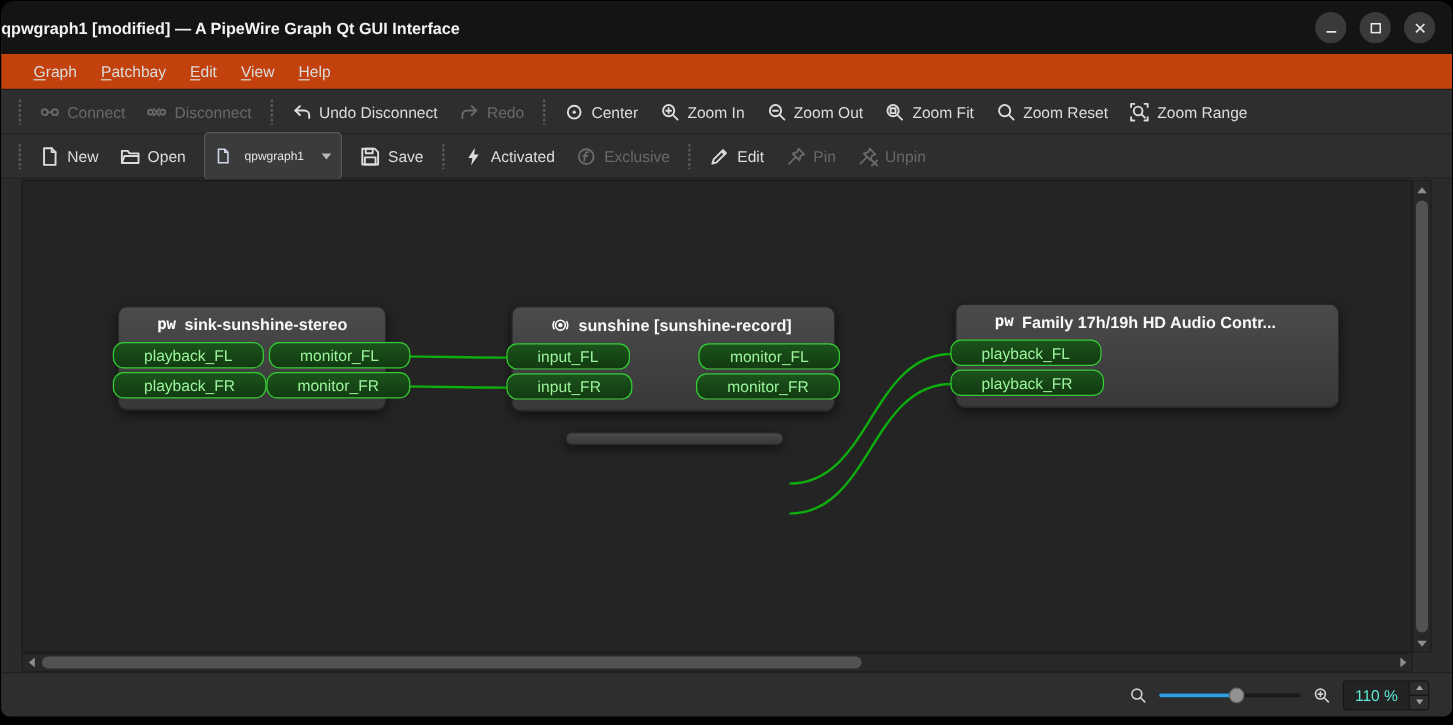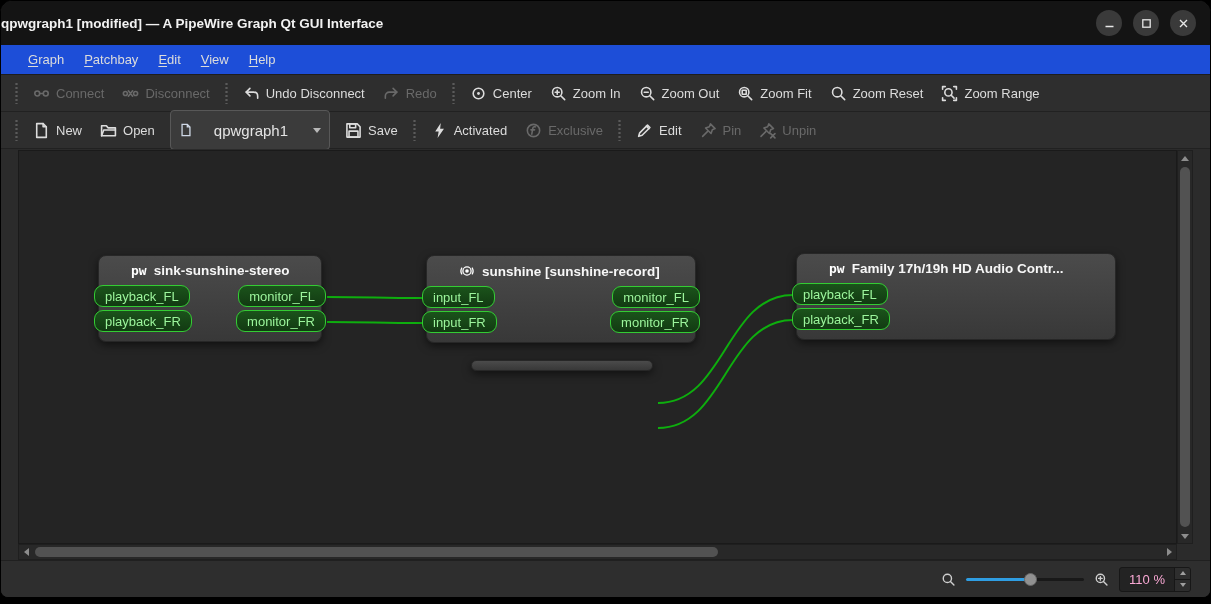--- a/index.html
+++ b/index.html
@@ -11,39 +11,39 @@
   
   .titlebar { height:44px; background:#141414; position:relative; display:flex;
     align-items:center; flex:0 0 auto; }
   .titlebar .title { color:#f2f2f2; font-size:13.5px; font-weight:bold; }
   .win-controls { position:absolute; right:14px; top:9px; display:flex; gap:11px; }
   .wbtn { width:26px; height:26px; border-radius:50%; background:#3a3a3a; display:flex;
     align-items:center; justify-content:center; cursor:default; }
   .wbtn svg { display:block; }
 
   
-  .menubar { height:30px; background:#1d4ed8; border-bottom:1px solid #1d1d1d;
+  .menubar { height:30px; background:#c2410c; border-bottom:1px solid #1d1d1d;
     display:flex; align-items:center; padding-left:17px; flex:0 0 auto; }
   .menu-item { padding:4px 10px; color:#dcdcdc; font-size:13px; border-radius:3px; }
   .menu-item .mn { text-decoration:underline; text-underline-offset:2px; }
 
   
   .toolbar { height:37px; background:#2e2e2e; border-bottom:1px solid #212121;
     display:flex; align-items:center; padding-left:8px; flex:0 0 auto; }
   .handle { width:5px; height:22px; margin:0 5px;
     background-image:radial-gradient(circle,#5b5b5b 1px,rgba(0,0,0,0) 1.3px);
     background-size:5px 4px; background-position:center top; background-repeat:repeat-y; }
   .tbtn { display:flex; align-items:center; gap:6px; padding:5px 9px; border-radius:4px;
     color:#dcdcdc; font-size:13px; white-space:nowrap; }
   .tbtn.disabled { color:#696969; }
   .tbtn svg { display:block; stroke:currentColor; fill:none; stroke-width:1.5;
     stroke-linecap:round; stroke-linejoin:round; }
-  .combo { display:flex; align-items:center; gap:21px; height:40px; padding:0 8px;
+  .combo { display:flex; align-items:center; gap:11px; height:40px; padding:0 8px;
     margin:0 6px; background:#3b3b3b; border:1px solid #585858; border-radius:4px;
-    color:#e4e4e4; font-size:15px; }
+    color:#e4e4e4; font-size:10px; }
   .combo svg { display:block; stroke:#cfd8e6; fill:none; stroke-width:1.5; }
   .combo .arrow { width:0; height:0; border-left:4px solid transparent;
     border-right:4px solid transparent; border-top:5px solid #b8b8b8; margin-left:4px; }
 
   
   .central { flex:1 1 auto; background:#2b2b2b; display:flex; min-height:0; }
   .graphview { flex:1; margin:1px 17px 0; display:grid;
     grid-template-columns:1fr 16px; grid-template-rows:1fr 16px; min-height:0; }
   .canvas { grid-column:1; grid-row:1; position:relative; background:#242424;
     border:1px solid #1a1a1a; overflow:hidden; }
@@ -56,21 +56,21 @@
     padding-bottom:9px; }
   .node-header { display:flex; align-items:center; gap:7px; padding:7px 12px 4px;
     color:#f7f7f7; font-weight:bold; font-size:13.5px; white-space:nowrap; overflow:hidden;margin-left:20px; }
   .pw-glyph { font-family:"DejaVu Sans Mono",monospace; font-weight:bold; font-size:13px;
     color:#ffffff; line-height:1; }
   .node-header svg { display:block; stroke:#ffffff; fill:none; stroke-width:1.3; }
   .ports { display:flex; justify-content:space-between; margin-top:3px; }
   .pcol { display:flex; flex-direction:column; gap:3px; }
   .pcol.in  { align-items:flex-start; margin-left:-5px; }
   .pcol.out { align-items:flex-end;  margin-right:-5px; }
-  .port { height:22px; display:flex; align-items:center; padding:0 10px;
+  .port { height:22px; display:flex; align-items:center; padding:0 25px;
     border-radius:9px; border:1.5px solid #33cc33;
     background:linear-gradient(#1b531b,#123a12); color:#9cf59c; font-size:13px;
     white-space:nowrap; }
 
   
   .vscroll { grid-column:2; grid-row:1; background:#282828; border:1px solid #1f1f1f;
     position:relative; display:flex; flex-direction:column; justify-content:space-between; }
   .hscroll { grid-column:1; grid-row:2; background:#282828; border:1px solid #1f1f1f;
     position:relative; display:flex; justify-content:space-between; }
   .corner { grid-column:2; grid-row:2; background:#2b2b2b; }
@@ -92,21 +92,21 @@
     stroke-linecap:round; }
   .zoom-slider { position:relative; width:118px; height:16px; }
   .zs-track { position:absolute; left:0; right:0; top:7px; height:3px; background:#191919;
     border-radius:2px; }
   .zs-fill { position:absolute; left:0; top:7px; height:3px; width:53%; background:#2f9ee3;
     border-radius:2px; }
   .zs-handle { position:absolute; left:49%; top:2px; width:13px; height:13px;
     border-radius:50%; background:#919191; border:1px solid #686868; }
   .spinbox { display:flex; align-items:stretch; height:25px; background:#232323;
     border:1px solid #171717; border-radius:3px; overflow:hidden; }
-  .spin-value { display:flex; align-items:center; padding:0 9px; color:#f9a8d4;
+  .spin-value { display:flex; align-items:center; padding:0 9px; color:#5eead4;
     font-size:13px; }
   .spin-btns { display:flex; flex-direction:column; border-left:1px solid #171717; width:16px; }
   .spin-btn { flex:1; display:flex; align-items:center; justify-content:center; background:#2e2e2e; }
   .spin-btn + .spin-btn { border-top:1px solid #171717; }
   .tri-up-s   { width:0;height:0;border-left:3.5px solid transparent;border-right:3.5px solid transparent;border-bottom:4.5px solid #a0a0a0; }
   .tri-down-s { width:0;height:0;border-left:3.5px solid transparent;border-right:3.5px solid transparent;border-top:4.5px solid #a0a0a0; }
 </style>
 </head>
 <body>
 

